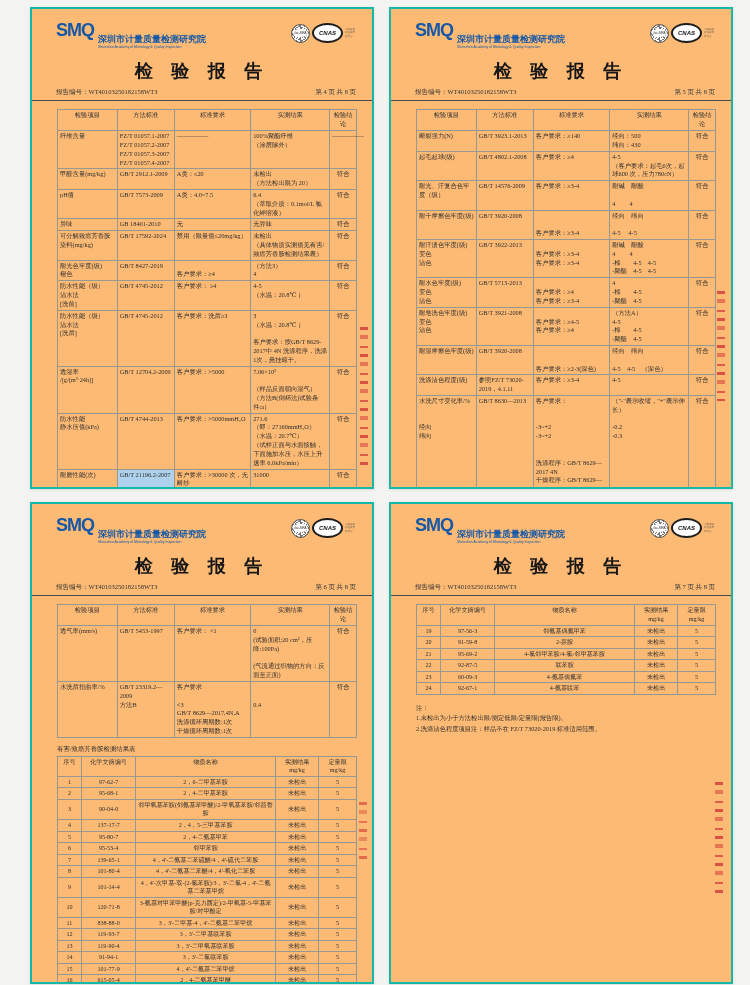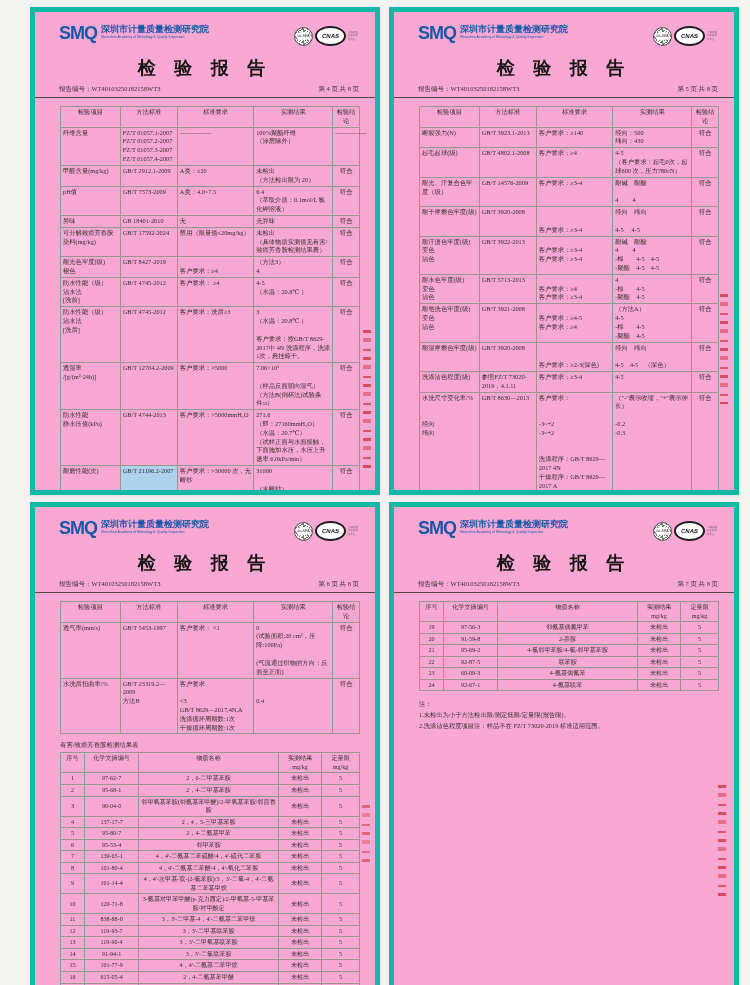--- a/index.html
+++ b/index.html
@@ -3,34 +3,34 @@
 <meta charset="utf-8">
 <style>
   html,body{margin:0;padding:0;}
   body{
     width:750px;height:985px;position:relative;
     background:#f3f3f1;
     font-family:"Liberation Serif","DejaVu Serif",serif;
     color:#2e2e2e;
   }
   .sheet{
-    position:absolute;width:340px;height:478px;background:#f9a8d4;
-    border:5px solid #14b8a6;box-shadow:0 1px 3px rgba(0,0,0,.10);
+    position:absolute;width:340px;height:478px;background:#fdba74;
+    border:2px solid #14b8a6;box-shadow:0 1px 3px rgba(0,0,0,.10);
     overflow:hidden;
   }
   .sheet.p1{left:30px;top:7px;}
   .sheet.p2{left:389px;top:7px;}
   .sheet.p3{left:30px;top:502px;}
   .sheet.p4{left:389px;top:502px;}
 
   
   .hdr{display:flex;justify-content:space-between;align-items:flex-start;padding:12px 16px 0 24px;}
   .logo-row{display:flex;align-items:flex-start;gap:4px;}
   .smq{font-family:"Liberation Sans",sans-serif;font-weight:bold;color:#1558a7;font-size:18px;line-height:1;letter-spacing:-1px;}
-  .orgtxt{display:flex;flex-direction:column;margin-top:1px;}
+  .orgtxt{display:flex;flex-direction:column;margin-top:14px;}
   .orgname{font-family:"Liberation Sans",sans-serif;font-weight:bold;color:#1558a7;font-size:9px;line-height:1.1;}
   .orgen{color:#1558a7;font-size:3.5px;line-height:1.3;font-family:"Liberation Sans",sans-serif;}
   .badges{display:flex;align-items:center;gap:2px;margin-top:2px;}
   .b1{width:17px;height:17px;border-radius:50%;border:1px solid #555;
       background:repeating-conic-gradient(#777 0 3deg,#fdfdfd 3deg 9deg);
       display:flex;align-items:center;justify-content:center;}
   .b1 span{background:#fdfdfd;border-radius:50%;font-size:3px;color:#333;padding:2px 1px;font-family:"Liberation Sans",sans-serif;}
   .b2{width:27px;height:16px;border:2px solid #1d1d1d;border-radius:50%;display:flex;align-items:center;justify-content:center;
       font-family:"Liberation Sans",sans-serif;font-weight:bold;font-style:italic;font-size:6px;color:#111;background:#fff;}
   .b2side{width:11px;font-size:2.5px;line-height:1.25;color:#555;font-family:"Liberation Sans",sans-serif;}

